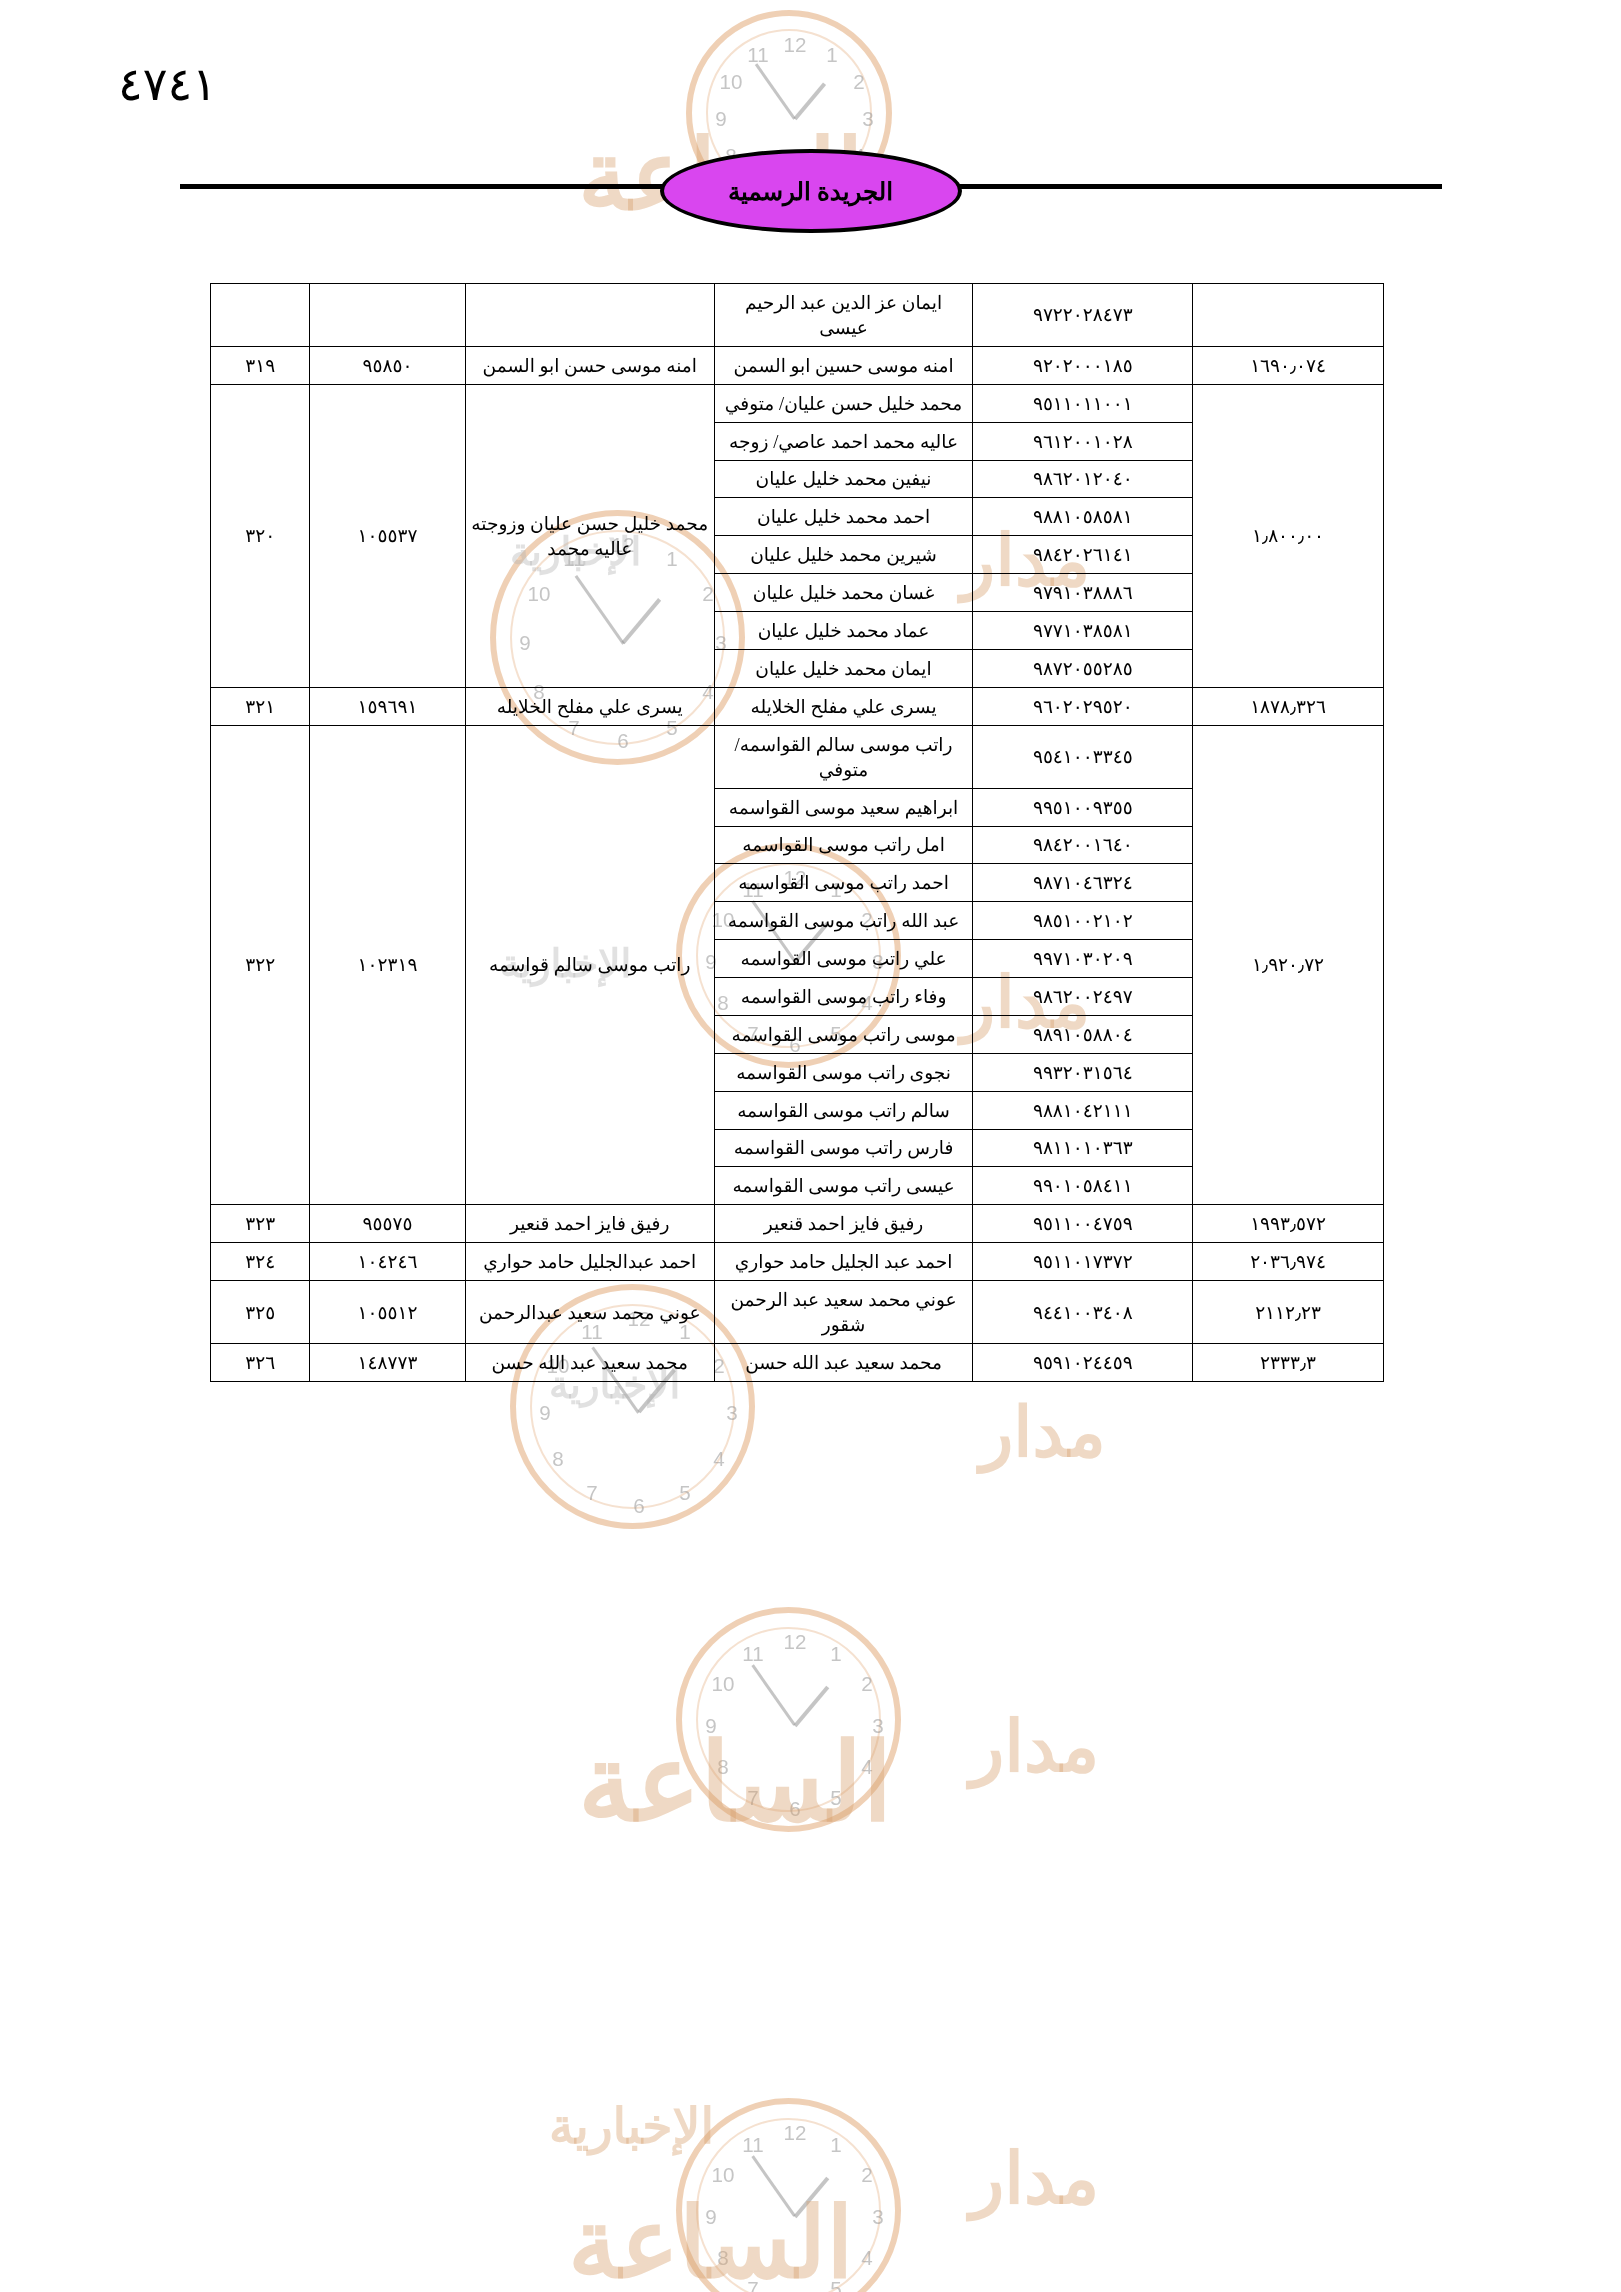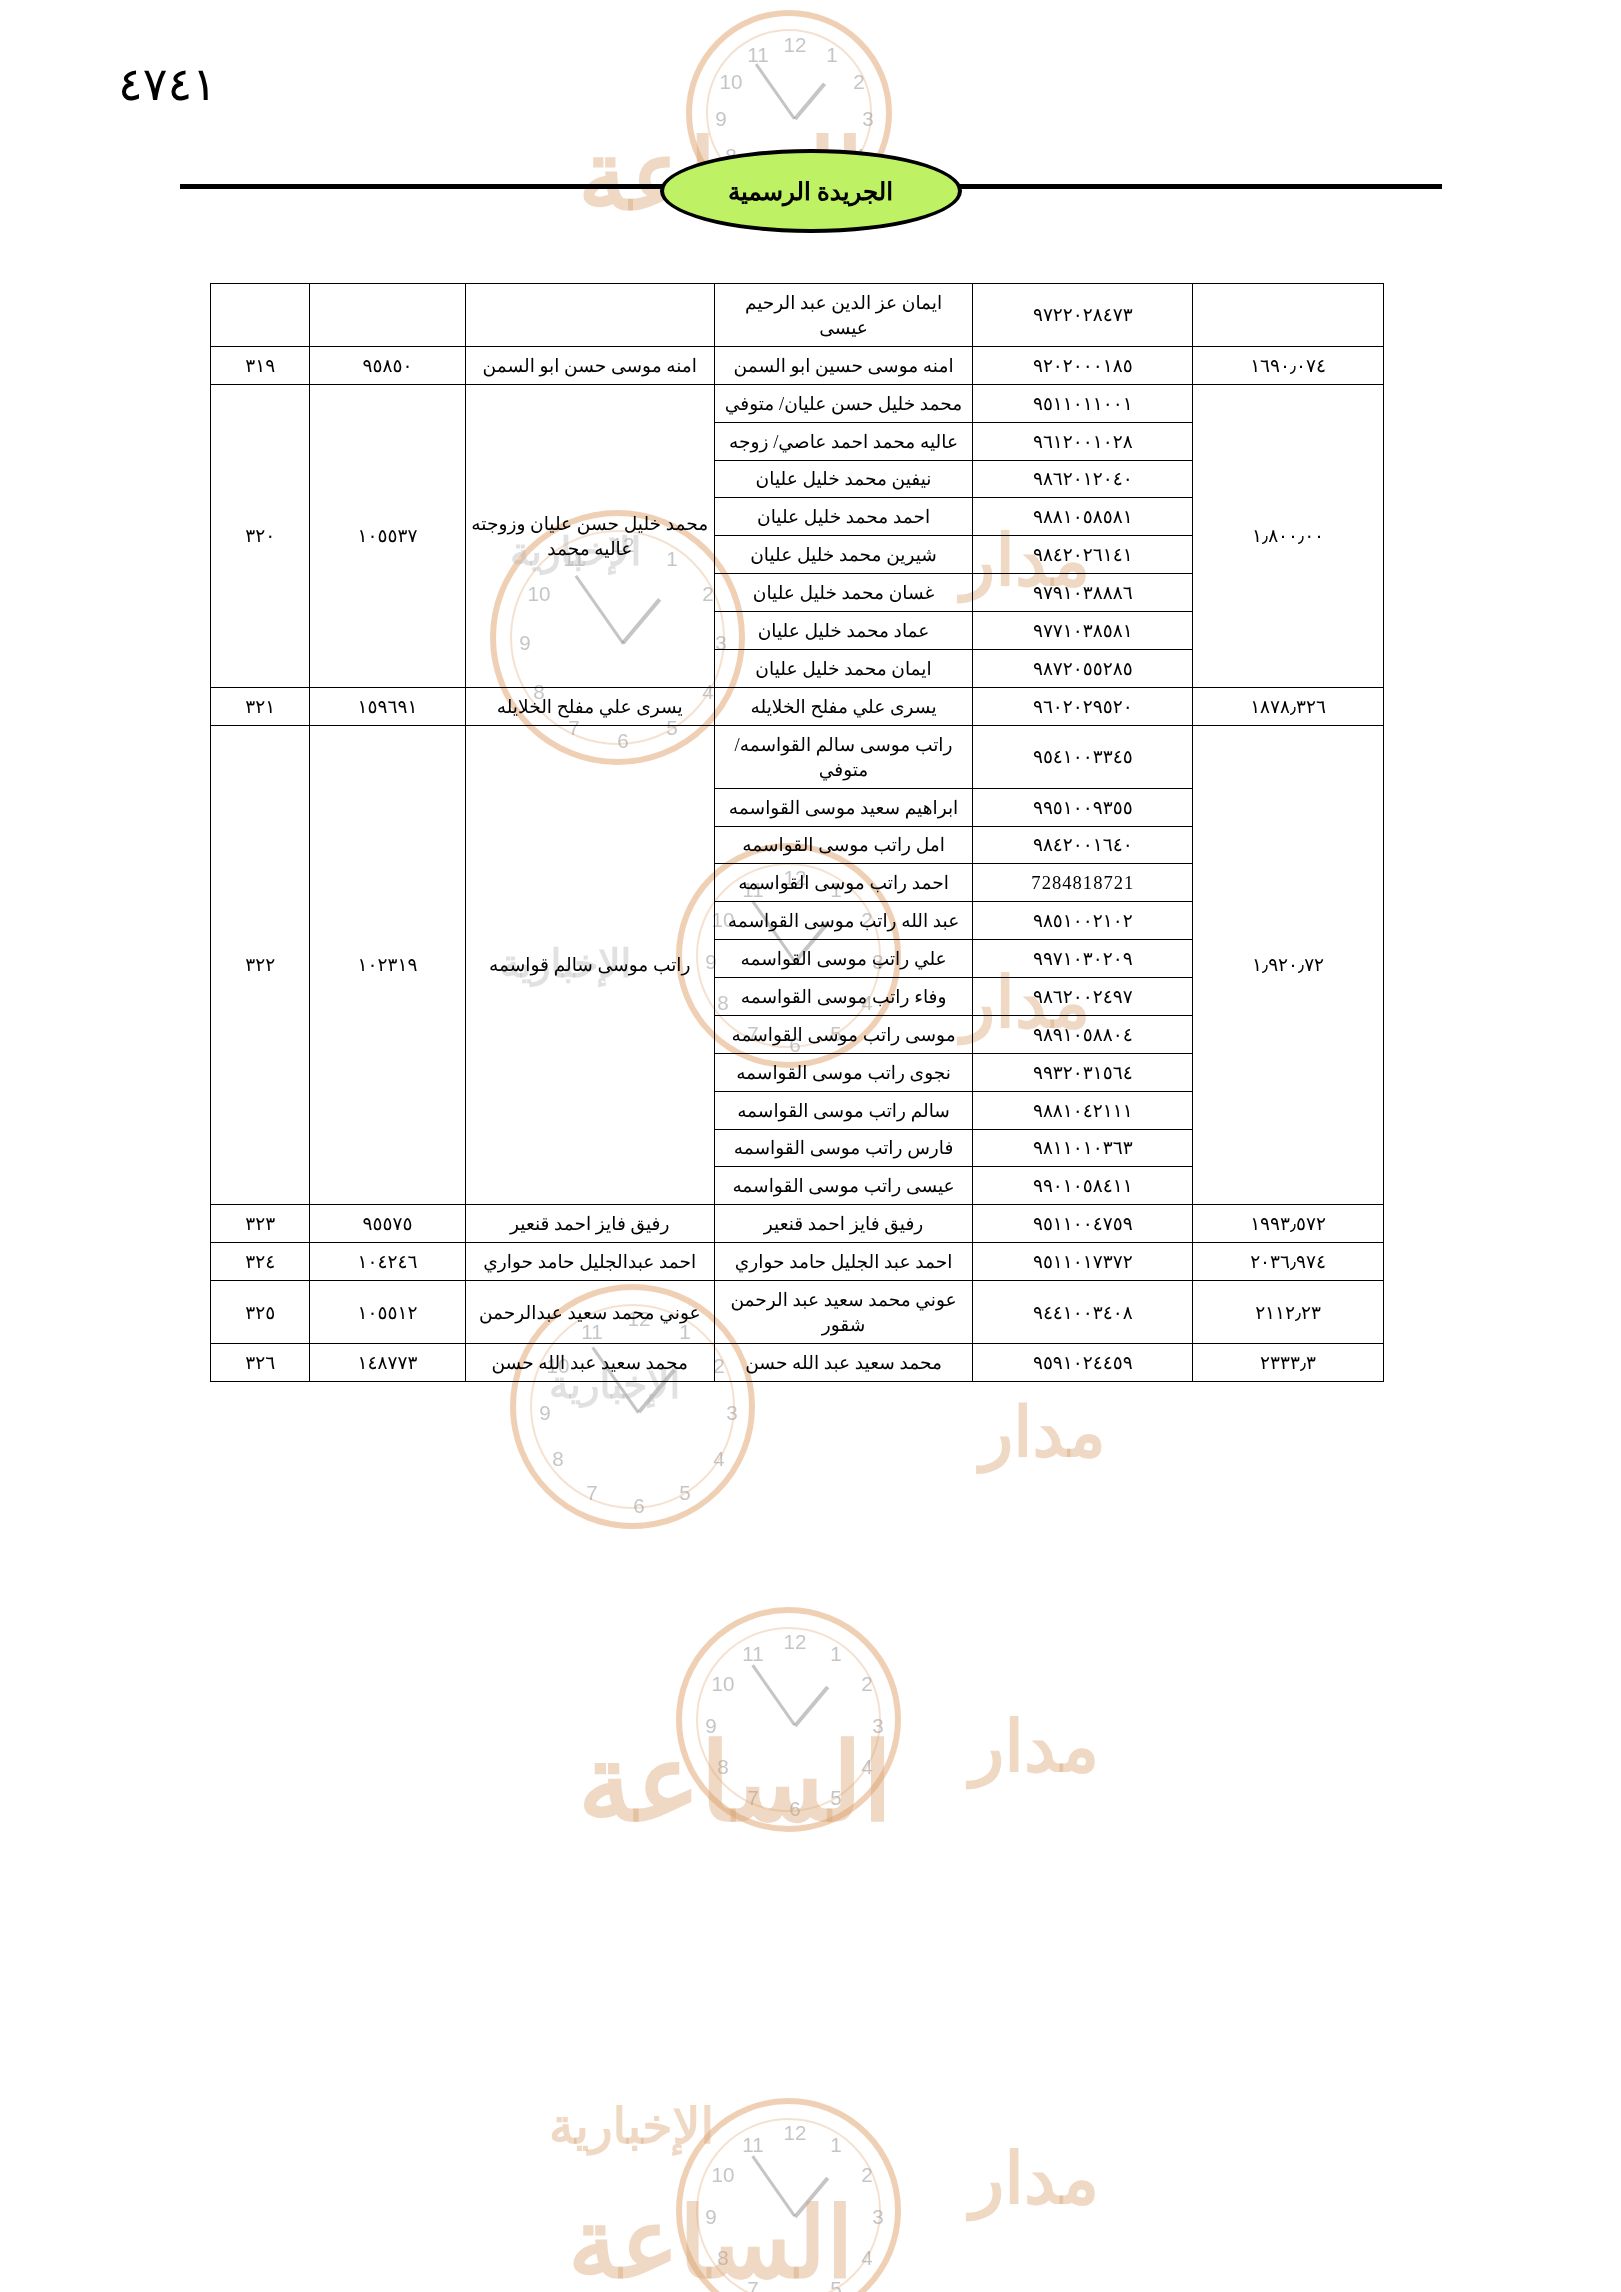--- a/index.html
+++ b/index.html
@@ -80,21 +80,21 @@
   }
   .header-oval {
     position: absolute;
     top: 149px;
     left: 50%;
     transform: translateX(-50%);
     width: 294px;
     height: 76px;
     border: 4.9px solid #000;
     border-radius: 50%;
-    background: #bef264;
+    background: #d946ef;
     display: flex;
     align-items: center;
     justify-content: center;
     z-index: 3;
   }
   .header-oval span {
     font-size: 24.5px;
     font-weight: bold;
   }
 
@@ -325,21 +325,21 @@
         </tr>
         <tr>
           <td class="c-id nowrap-num">٩٩٥١٠٠٩٣٥٥</td>
           <td class="c-heir">ابراهيم سعيد موسى القواسمه</td>
         </tr>
         <tr>
           <td class="c-id nowrap-num">٩٨٤٢٠٠١٦٤٠</td>
           <td class="c-heir">امل راتب موسى القواسمه</td>
         </tr>
         <tr>
-          <td class="c-id nowrap-num">7284818721</td>
+          <td class="c-id nowrap-num">٩٨٧١٠٤٦٣٢٤</td>
           <td class="c-heir">احمد راتب موسى القواسمه</td>
         </tr>
         <tr>
           <td class="c-id nowrap-num">٩٨٥١٠٠٢١٠٢</td>
           <td class="c-heir">عبد الله راتب موسى القواسمه</td>
         </tr>
         <tr>
           <td class="c-id nowrap-num">٩٩٧١٠٣٠٢٠٩</td>
           <td class="c-heir">علي راتب موسى القواسمه</td>
         </tr>

